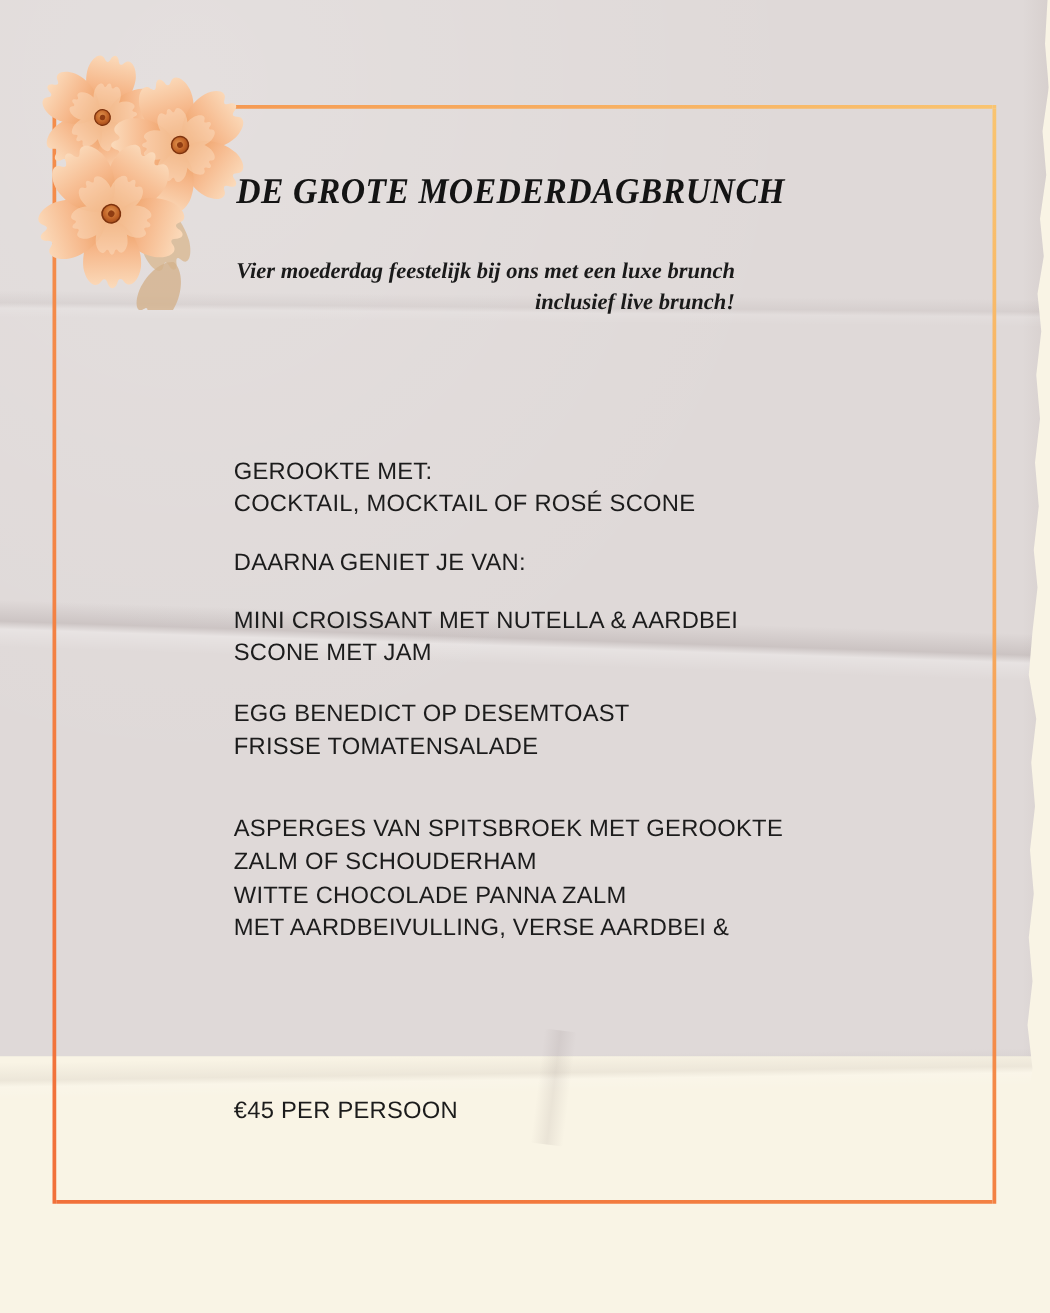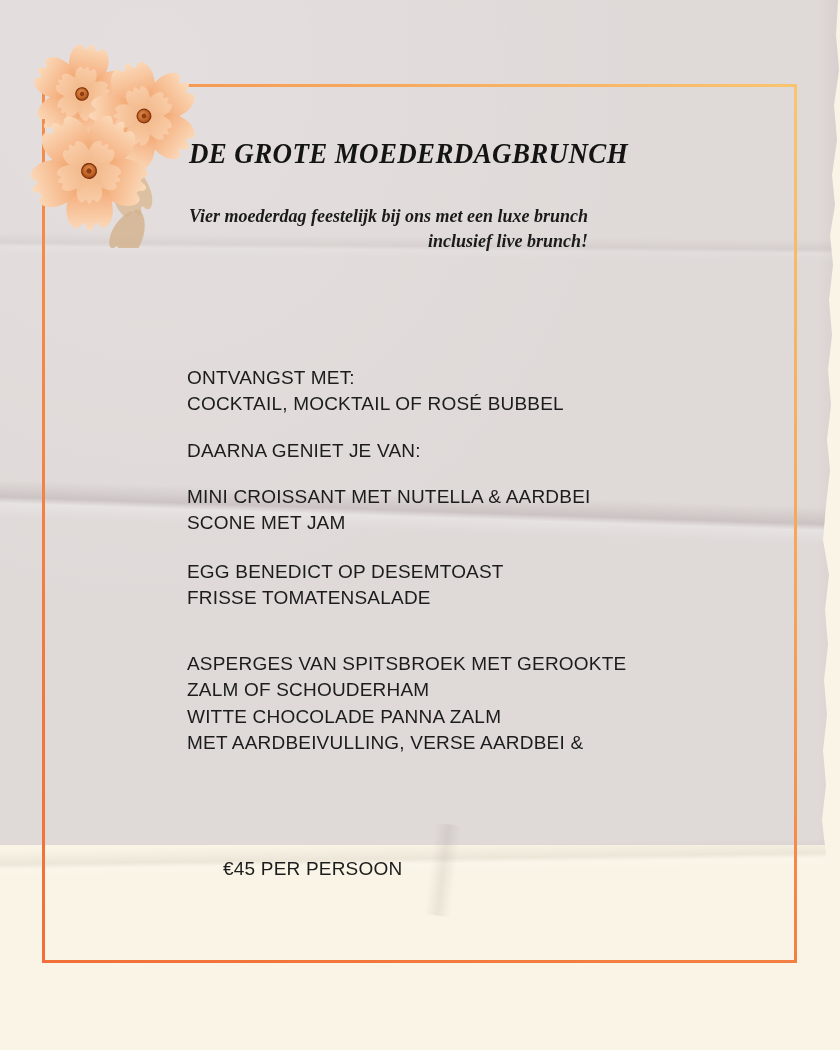--- a/index.html
+++ b/index.html
@@ -89,21 +89,21 @@
     letter-spacing:0.2px;
     color:#1c1c1c;
     white-space:nowrap;
   }
   .sec-0 { top:365px; }
   .sec-1 { top:438px; }
   .sec-2 { top:484px; }
   .sec-3 { top:559px; }
   .sec-4 { top:631px;margin-top:20px; }
   .sec-5 { top:704px; }
-  .price { top:856px;margin-left:36px; }
+  .price { top:876px; }
 </style>
 </head>
 <body>
 
 <div class="paper">
   <div class="crease crease-top"></div>
   <div class="crease crease-mid"></div>
   <div class="crease crease-low"></div>
   <div class="crease crease-v"></div>
 
@@ -152,22 +152,22 @@
   </svg>
 
   <h1 class="title">DE GROTE MOEDERDAGBRUNCH</h1>
 
   <div class="subtitle">
     <div>Vier moederdag feestelijk bij ons met een luxe brunch</div>
     <div>inclusief live brunch!</div>
   </div>
 
   <div class="menu-section sec-0">
-    <div>ONTVANGST MET:</div>
-    <div>COCKTAIL, MOCKTAIL OF ROSÉ BUBBEL</div>
+    <div>GEROOKTE MET:</div>
+    <div>COCKTAIL, MOCKTAIL OF ROSÉ SCONE</div>
   </div>
 
   <div class="menu-section sec-1">
     <div>DAARNA GENIET JE VAN:</div>
   </div>
 
   <div class="menu-section sec-2">
     <div>MINI CROISSANT MET NUTELLA &amp; AARDBEI</div>
     <div>SCONE MET JAM</div>
   </div>

